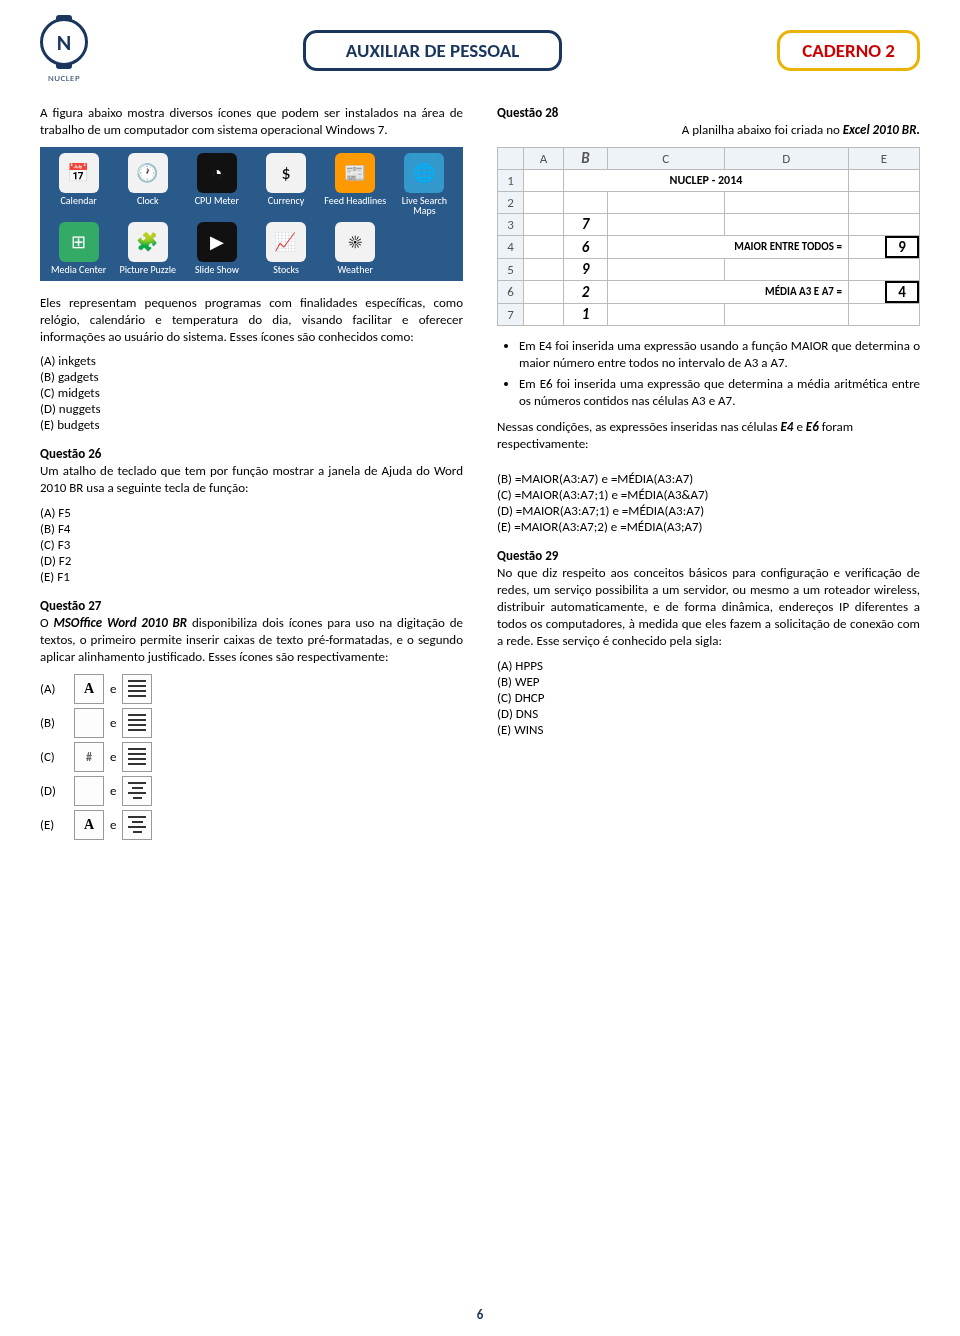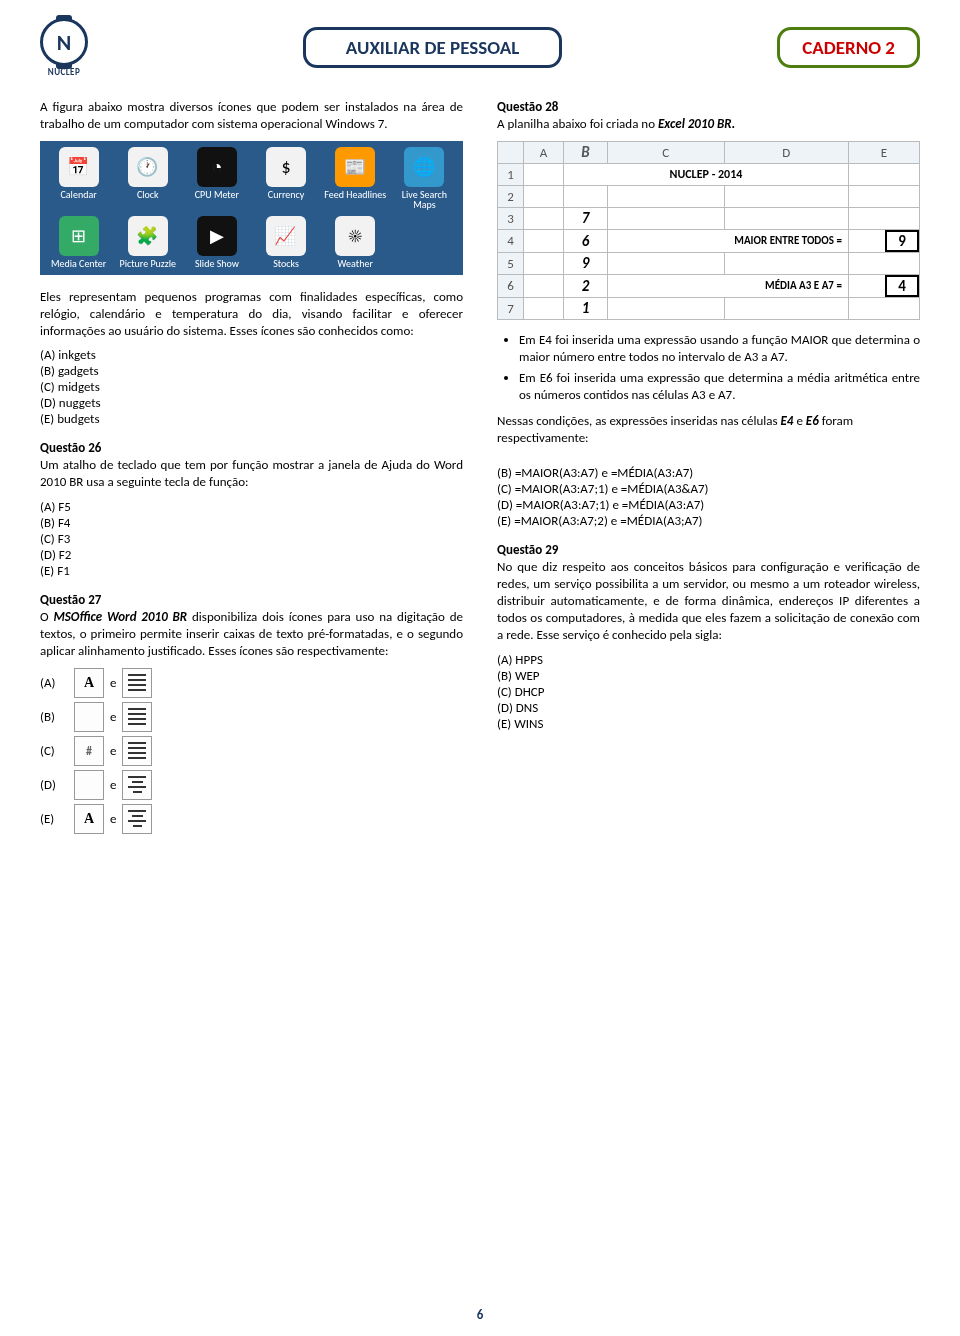--- a/index.html
+++ b/index.html
@@ -30,32 +30,32 @@
   }
   .logo-circle::before, .logo-circle::after {
     content: '';
     position: absolute;
     width: 16px; height: 6px;
     background: #1a365d;
     left: 50%; transform: translateX(-50%);
   }
   .logo-circle::before { top: -6px; border-radius: 3px 3px 0 0; }
   .logo-circle::after { bottom: -6px; border-radius: 0 0 3px 3px; }
-  .logo-label { font-size: 9px; font-weight: bold; color: #1a365d; letter-spacing: 0.5px; }
+  .logo-label { font-size: 9px; font-weight: normal; color: #1a365d; margin-top: 6px; letter-spacing: 0.5px; }
   .title-pill {
     border: 3px solid #1a365d;
     border-radius: 14px;
     padding: 6px 40px;
     font-weight: bold;
     color: #1a365d;
     font-size: 19px;
     text-align: center;
   }
   .caderno-pill {
-    border: 3px solid #4d7c0f;
+    border: 3px solid #eab308;
     border-radius: 14px;
     padding: 6px 22px;
     font-weight: bold;
     color: #c00;
     font-size: 19px;
   }
   .page-body {
     display: flex;
     gap: 34px;
   }
@@ -320,21 +320,21 @@
             <span></span>
           </span>
       </div>
     </div>
   </div>
 
   <div class="col">
 
     <div class="block">
       <div class="question-title">Questão 28</div>
-      <div class="question-text" style="text-align:left">
+      <div class="question-text" style="text-align:right">
         <span>A planilha abaixo foi criada no </span><span class="bi">Excel 2010 BR.</span>
       </div>
 
       <table class="sheet">
         <tbody>
             <tr>
           <th class="corner"></th>
           <th class="colA">A</th>
           <th class="colB">B</th>
           <th>C</th>

